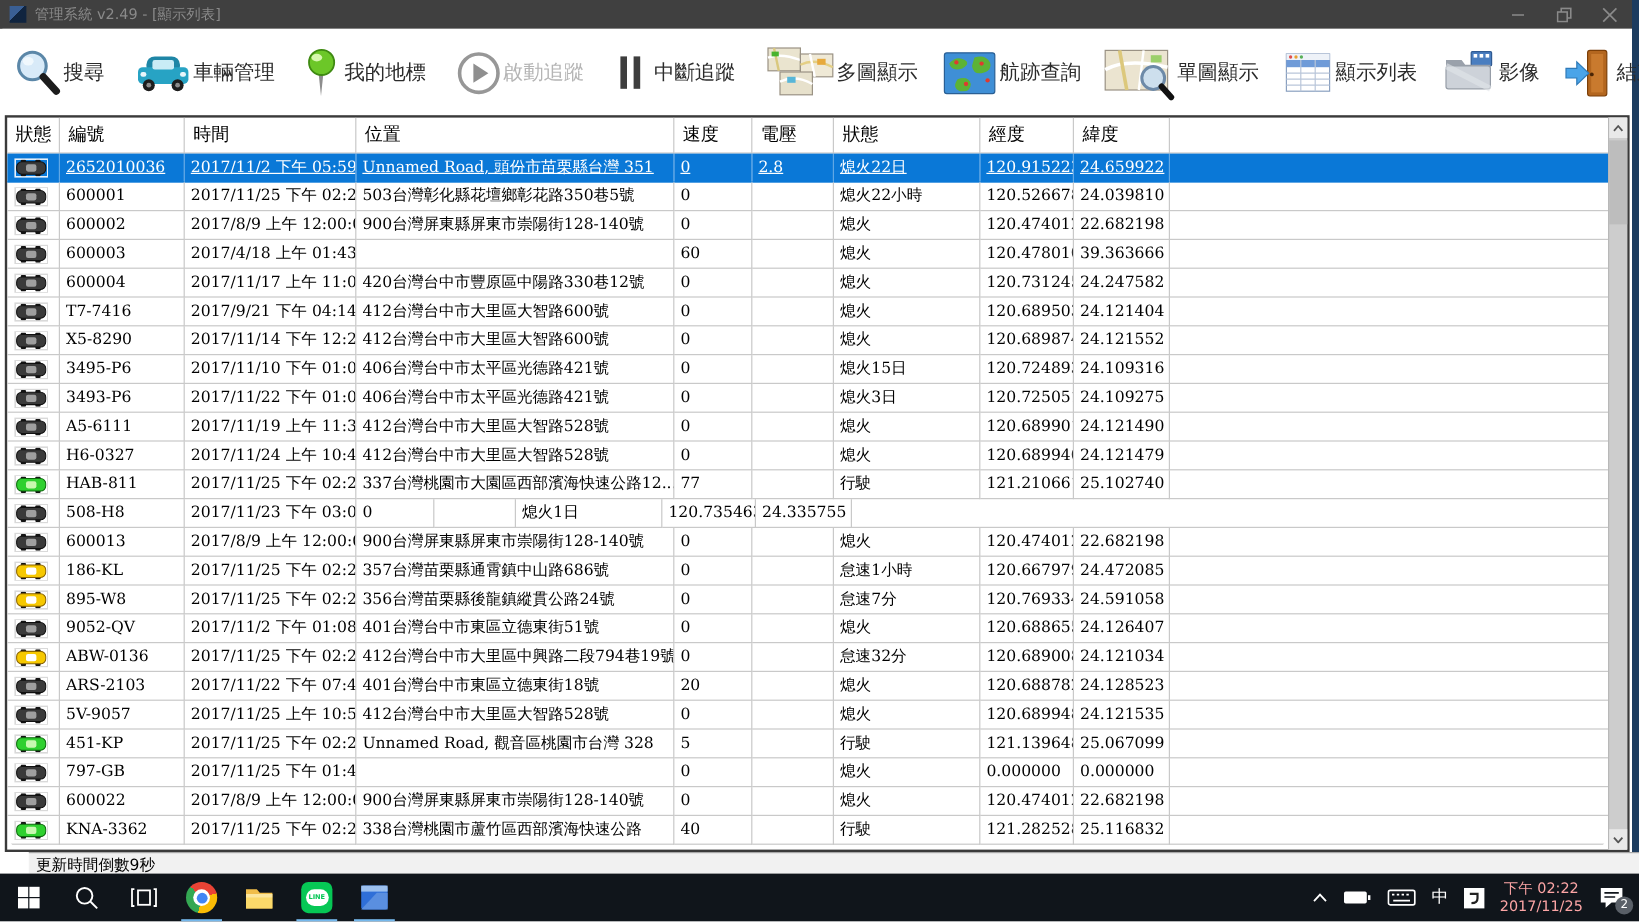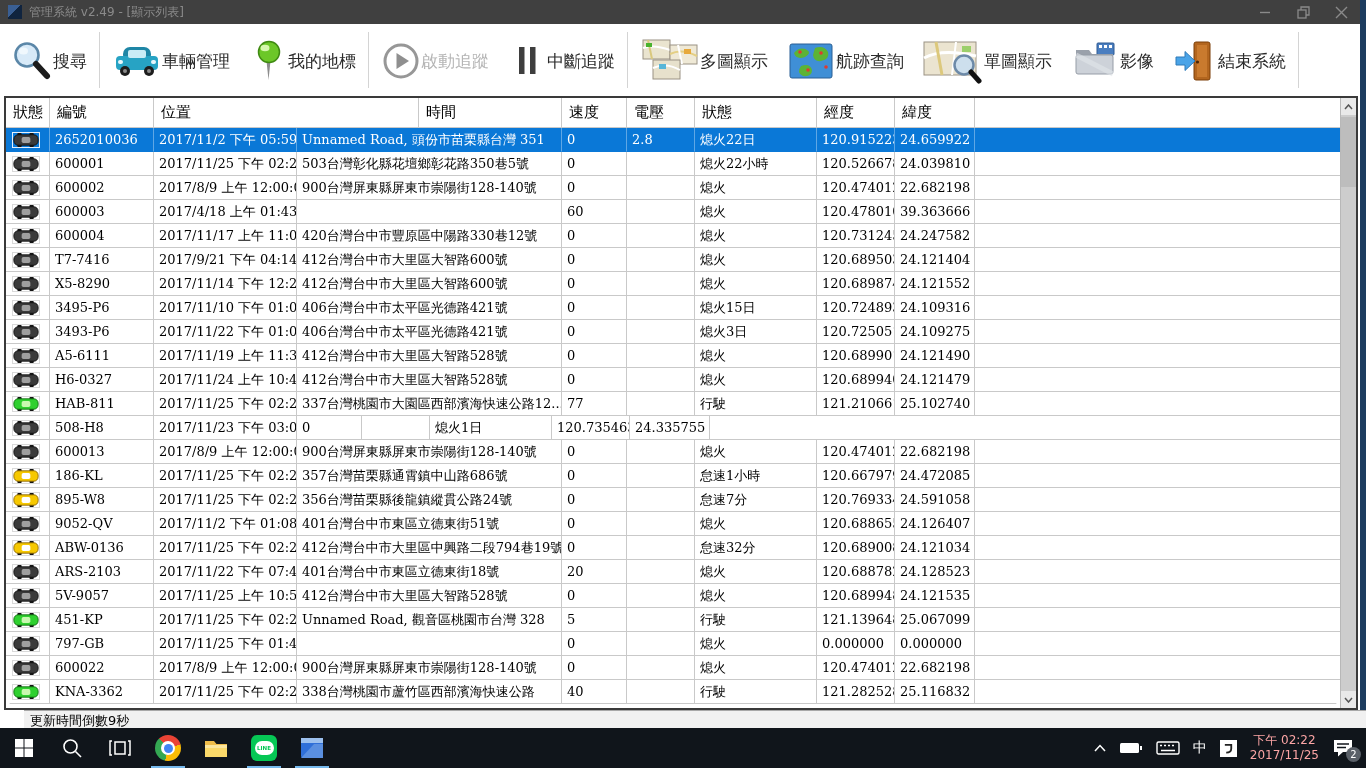--- a/index.html
+++ b/index.html
@@ -29,21 +29,21 @@
   .th { font-size:15px; color:#000; padding:0 7px; display:flex; align-items:center;
         border-right:1px solid #c9c9c9; border-bottom:1px solid #c9c9c9; white-space:nowrap; overflow:hidden; }
   .tr { display:flex; height:24px; }
   .td { font-family:"DejaVu Serif","Liberation Serif",serif; font-size:13px; color:#000; padding:0 5px;
         line-height:23px; border-right:1px solid #c9c9c9; border-bottom:1px solid #c9c9c9;
         white-space:nowrap; overflow:hidden; }
   .c-icon { width:44px; display:flex; align-items:center; padding:0 0 0 7px; }
   .c-id{width:104px}.c-time{width:143px}.c-location{width:265px}.c-speed{width:65px}
   .c-voltage{width:68px}.c-status{width:122px}.c-lng{width:78px}.c-lat{width:80px}
   .c-fill { flex:1; border-right:none; }
-  .tr.selected .td { background:#0a78d7; color:#fff; border-right-color:rgba(255,255,255,.35); border-bottom-color:#0a78d7; }
+  .tr.selected .td { background:#0a78d7; color:#fff; border-right-color:rgba(255,255,255,.35); border-bottom-color:#0a78d7;text-decoration:underline; }
   .caricon { display:inline-flex; box-shadow:0 0 0 1px rgba(0,0,0,.15); }
   .tr.selected .caricon { box-shadow:0 0 0 1px #e6f1fb; }
   .car-off{--b:#3a3a3a;--s:#101010;--w:#9f9f9f}
   .car-run{--b:#2fd02f;--s:#0c6a0c;--w:#c8f8b0}
   .car-idle{--b:#f6c800;--s:#8a6400;--w:#ffffff}
 
   
   .vscroll { width:16px; background:#cdcdcd; display:flex; flex-direction:column; border-left:1px solid #b8b8b8; }
   .sb-btn { height:17px; background:#e9e9e9; display:flex; align-items:center; justify-content:center; }
   .sb-thumb { height:70px; background:#bdbdbd; margin-top:2px; }
@@ -217,20 +217,34 @@
           <path d="M14 4 L20 37" stroke="#dcc87c" stroke-width="3" fill="none"></path>
           <path d="M34 4 L30 37" stroke="#fff" stroke-width="2" fill="none"></path>
           <rect x="40" y="8" width="9" height="6" fill="#9ccf6a"></rect>
           <circle cx="42" cy="27" r="9.5" fill="#c8def2" fill-opacity=".85" stroke="#6d8aa8" stroke-width="2.5"></circle>
           <line x1="49" y1="34" x2="57" y2="43" stroke="#111" stroke-width="5" stroke-linecap="round"></line>
         </svg>
     </div>
     <div class="tool-label">單圖顯示</div>
   </div>
 
+  <div class="tool-item">
+    <div class="tool-ico">
+      <svg width="46" height="42" viewBox="0 0 46 42">
+          <rect x="5" y="5" width="36" height="31" fill="#fff" stroke="#8aa0c0"></rect>
+          <rect x="5" y="5" width="36" height="5" fill="#eef2f8"></rect>
+          <circle cx="8.5" cy="7.5" r="1.4" fill="#e05050"></circle>
+          <circle cx="13" cy="7.5" r="1.4" fill="#e8a030"></circle>
+          <circle cx="17.5" cy="7.5" r="1.4" fill="#58b058"></circle>
+          <rect x="5" y="10" width="36" height="6" fill="#6f9bd8"></rect>
+          <path d="M5 21 h36 M5 26 h36 M5 31 h36 M17 10 v26 M29 10 v26" stroke="#b9c6da" stroke-width="1"></path>
+        </svg>
+    </div>
+    <div class="tool-label">顯示列表</div>
+  </div>
 
   <div class="tool-item">
     <div class="tool-ico">
       <svg width="50" height="42" viewBox="0 0 50 42">
           <rect x="27" y="3" width="17" height="12" rx="1" fill="#4a7ec0" stroke="#2f5a92"></rect>
           <rect x="29" y="5" width="3" height="3" fill="#fff"></rect>
           <rect x="34" y="5" width="3" height="3" fill="#fff"></rect>
           <rect x="39" y="5" width="3" height="3" fill="#fff"></rect>
           <path d="M6 10 h13 l3 4 h21 v4 h-37z" fill="#9aa1ab"></path>
           <rect x="6" y="15" width="37" height="19" rx="2" fill="#cdd2d9" stroke="#969da7"></rect>
@@ -253,22 +267,22 @@
   </div>
 
   <div class="tool-sep"></div>
 </div>
 
 <div class="table-wrap">
   <div class="grid">
     <div class="thead">
       <div class="th c-icon">狀態</div>
       <div class="th c-id">編號</div>
+      <div class="th c-time">時間</div>
       <div class="th c-location">位置</div>
-      <div class="th c-time">時間</div>
       <div class="th c-speed">速度</div>
       <div class="th c-voltage">電壓</div>
       <div class="th c-status">狀態</div>
       <div class="th c-lng">經度</div>
       <div class="th c-lat">緯度</div>
       <div class="th c-fill"></div>
     </div>
     <div>
   <div class="tr selected">
     <div class="td c-icon">

